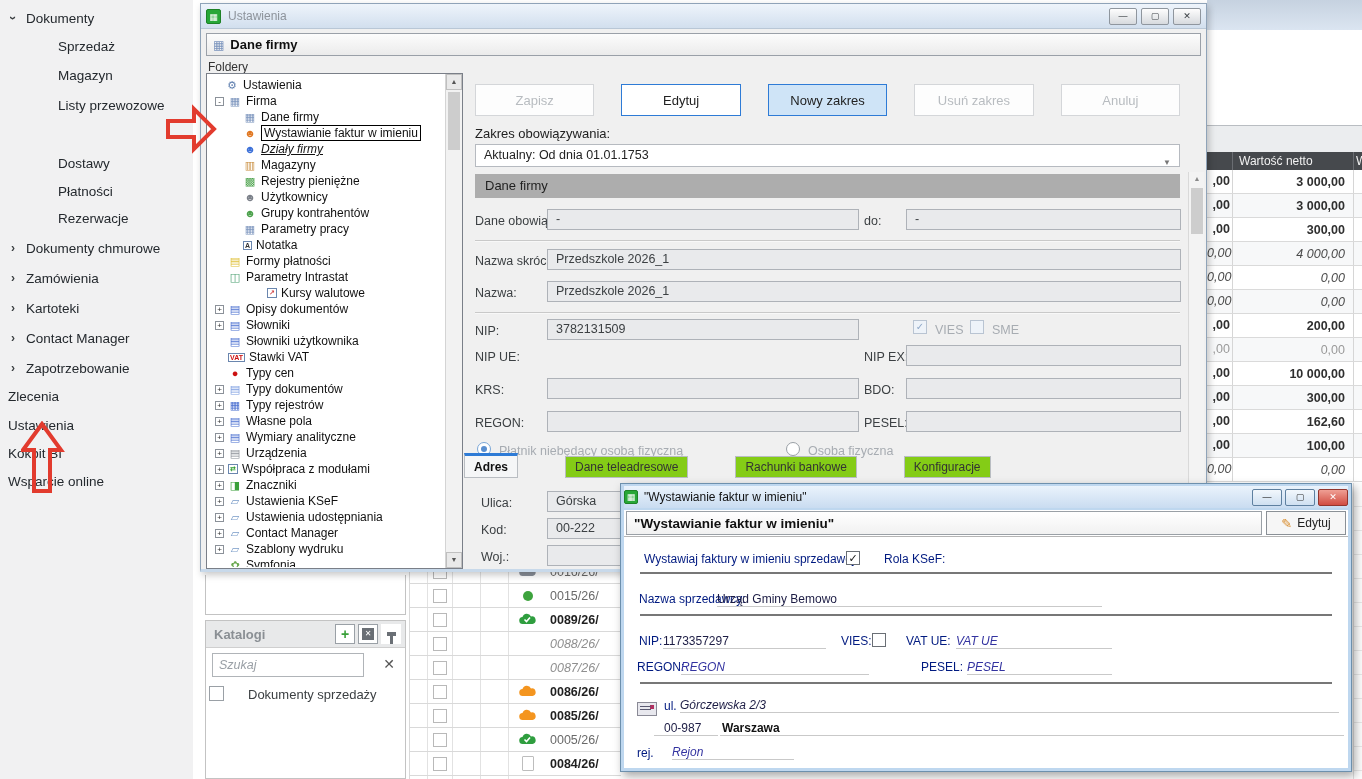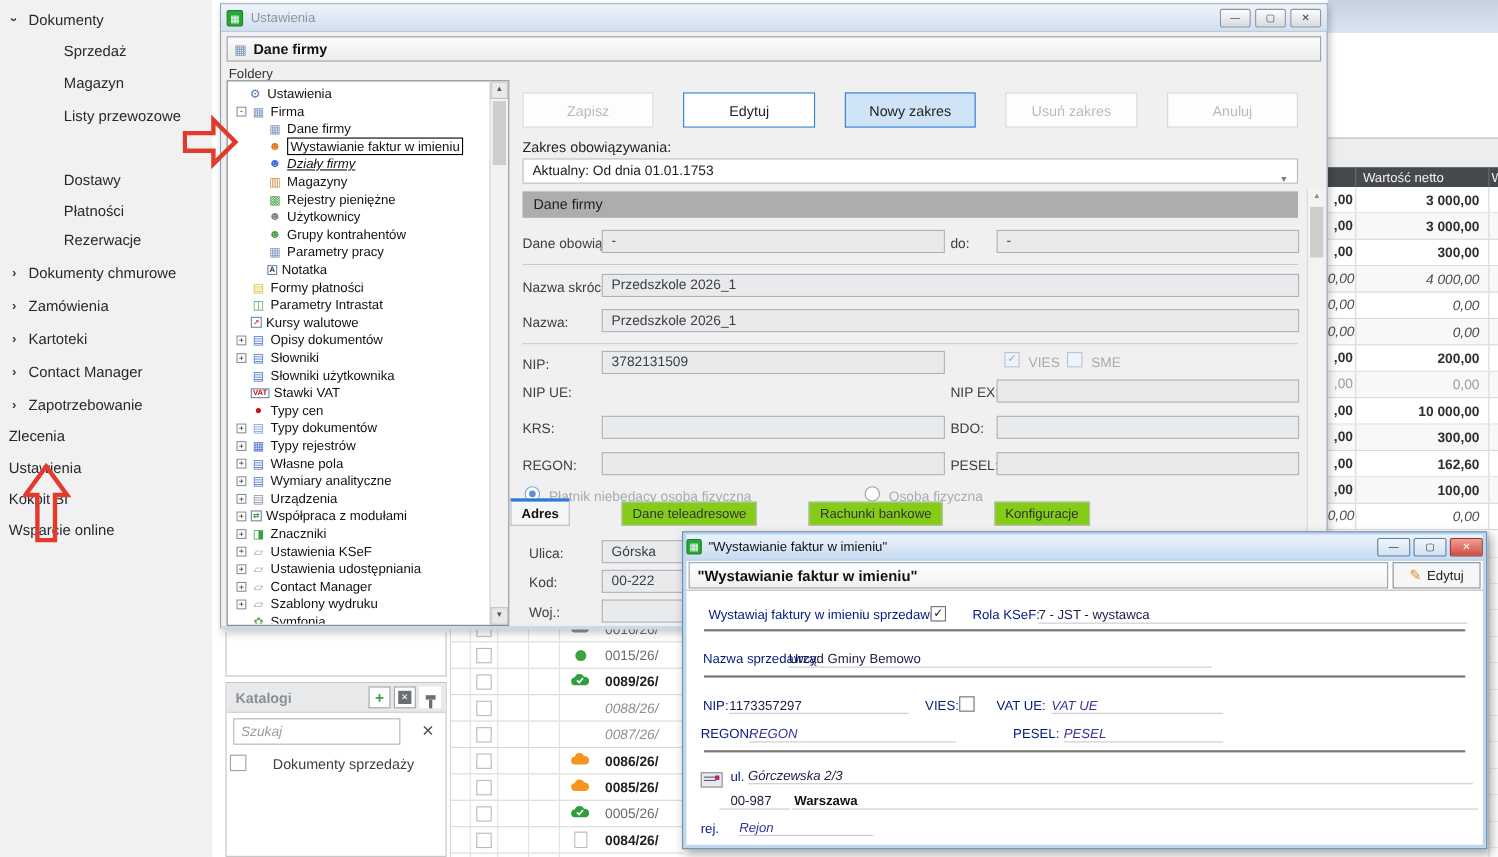--- a/index.html
+++ b/index.html
@@ -528,21 +528,21 @@
         <div class="tree-row" style="padding-left: 2px;">
           <div class="tr-spc"></div>
           <span class="tr-ico" style="color: rgb(223, 193, 58);">▤</span>
           <span class="tr-lab">Formy płatności</span>
         </div>
         <div class="tree-row" style="padding-left: 2px;">
           <div class="tr-spc"></div>
           <span class="tr-ico" style="color: rgb(74, 160, 113);">◫</span>
           <span class="tr-lab">Parametry Intrastat</span>
         </div>
-        <div class="tree-row" style="padding-left: 2px;">
+        <div class="tree-row" style="padding-left: 2px; margin-left: 39px;">
           <div class="tr-spc"></div>
           <span class="tr-ico ico-box" style="color: rgb(208, 64, 64); width: auto; margin: 0px 1px;">↗</span>
           <span class="tr-lab">Kursy walutowe</span>
         </div>
         <div class="tree-row" style="padding-left: 2px;">
           <div class="tr-exp">+</div>
           <span class="tr-ico" style="color: rgb(74, 111, 208);">▤</span>
           <span class="tr-lab">Opisy dokumentów</span>
         </div>
         <div class="tree-row" style="padding-left: 2px;">
@@ -723,21 +723,20 @@
       <div id="dlg-header-box">"Wystawianie faktur w imieniu"</div>
       <div id="dlg-edit">
         <span class="pencil">✎</span>
         <span>Edytuj</span>
       </div>
     </div>
 
     <div class="abs nv" style="left:20px; top:42px;">Wystawiaj faktury w imieniu sprzedawcy:</div>
     <div class="dlg-cb" style="left:222px; top:41px;">✓</div>
     <div class="abs nv" style="left:260px; top:42px;">Rola KSeF:</div>
-    <div class="abs dval uline" style="left:320px; top:42px; width:390px;">7 - JST - wystawca</div>
     <div class="dsep" style="top:62px;"></div>
 
     <div class="abs nv" style="left:15px; top:82px;">Nazwa sprzedawcy:</div>
     <div class="abs dval uline" style="left:93px; top:82px; width:385px;">Urząd Gminy Bemowo</div>
     <div class="dsep" style="top:104px;"></div>
 
     <div class="abs nv" style="left:15px; top:124px;">NIP:</div>
     <div class="abs dval uline" style="left:39px; top:124px; width:163px;">1173357297</div>
     <div class="abs nv" style="left:217px; top:124px;">VIES:</div>
     <div class="dlg-cb" style="left:248px; top:123px;"></div>

